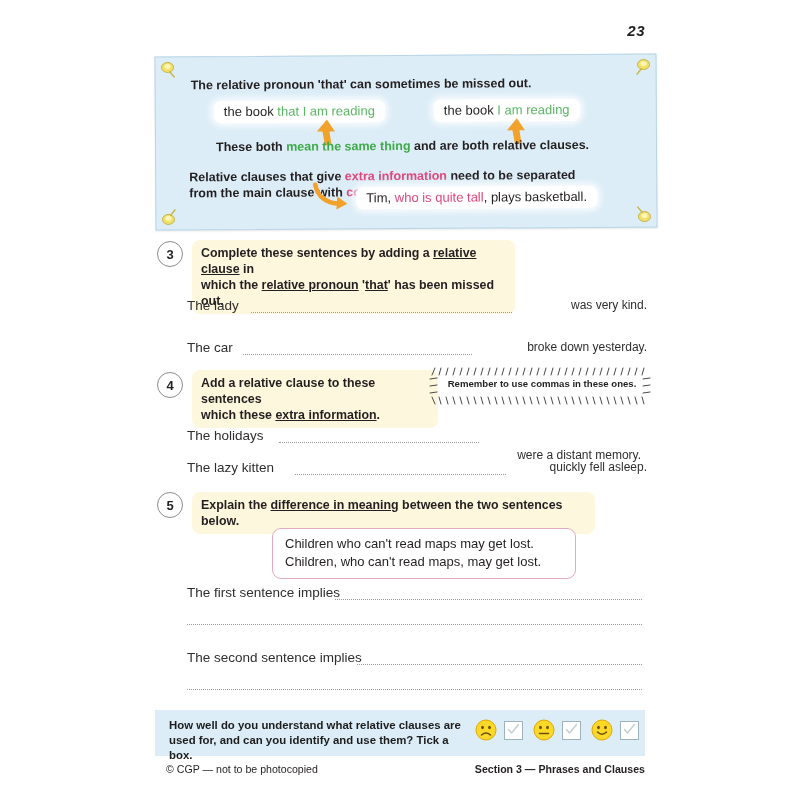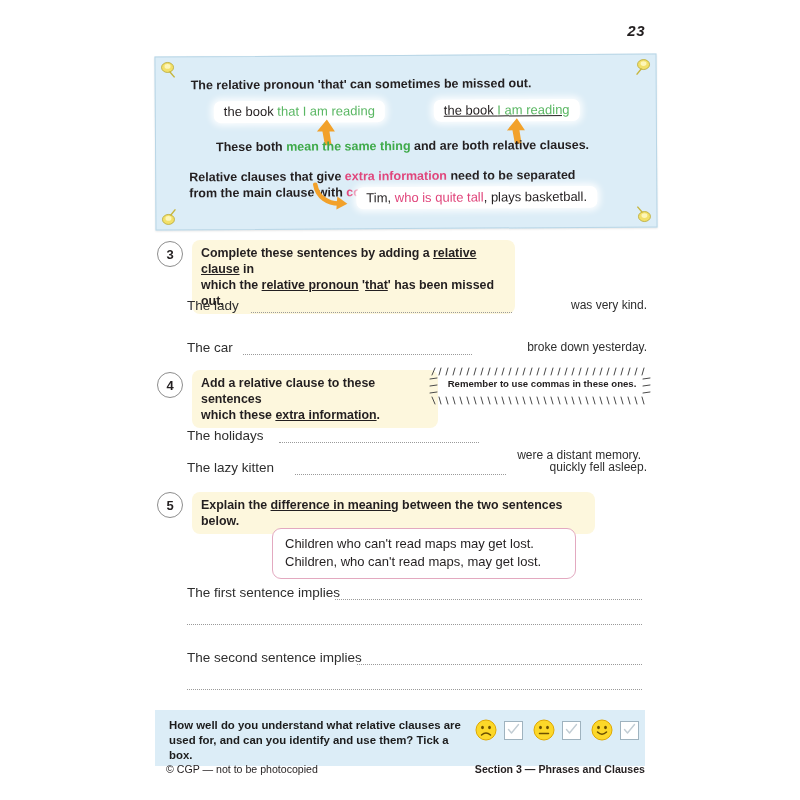--- a/index.html
+++ b/index.html
@@ -53,21 +53,21 @@
     font-weight:normal;
     font-size:13px;
     color:#231f20;
     padding:3px 10px 4px 10px;
     box-shadow:0 0 6px 3px rgba(255,255,255,.85);
     white-space:nowrap;
   }
   .pill .g{color:#5ab763;}
   .pill .p{color:#e0457b;}
   .pill-a{left:58px;top:44px;}
-  .pill-b{left:278px;top:44px;text-decoration:underline;}
+  .pill-b{left:278px;top:44px;}
   .pill-c{left:200px;top:131px;}
 
   .arrow-up{position:absolute;width:24px;height:30px;}
   .arrow-up.a1{left:158px;top:61px;}
   .arrow-up.a2{left:348px;top:61px;}
   .arrow-curve{position:absolute;left:155px;top:126px;width:46px;height:30px;}
 
   
   .qnum{
     position:absolute;width:24px;height:24px;border-radius:50%;
@@ -110,21 +110,21 @@
   .sent-box{
     position:absolute;left:272px;top:528px;width:278px;
     border:1.3px solid #e3a9c0;border-radius:9px;
     background:#fff;
     padding:6px 12px 7px 12px;
     font-size:13px;line-height:18px;color:#231f20;
   }
 
   
   .assess{
-    position:absolute;left:155px;top:710px;width:490px;height:56px;
+    position:absolute;left:155px;top:710px;width:490px;height:46px;
     background:#dcedf7;
   }
   .assess-text{
     position:absolute;left:14px;top:8px;width:300px;
     font-weight:bold;font-size:11.4px;line-height:15px;color:#1c1c1c;
   }
   .face-group{position:absolute;top:9px;display:flex;align-items:center;}
   .face{width:22px;height:22px;border-radius:50%;position:relative;display:inline-block;}
   .tickbox{
     width:17px;height:17px;border:1px solid #9fb3bf;background:#fff;

